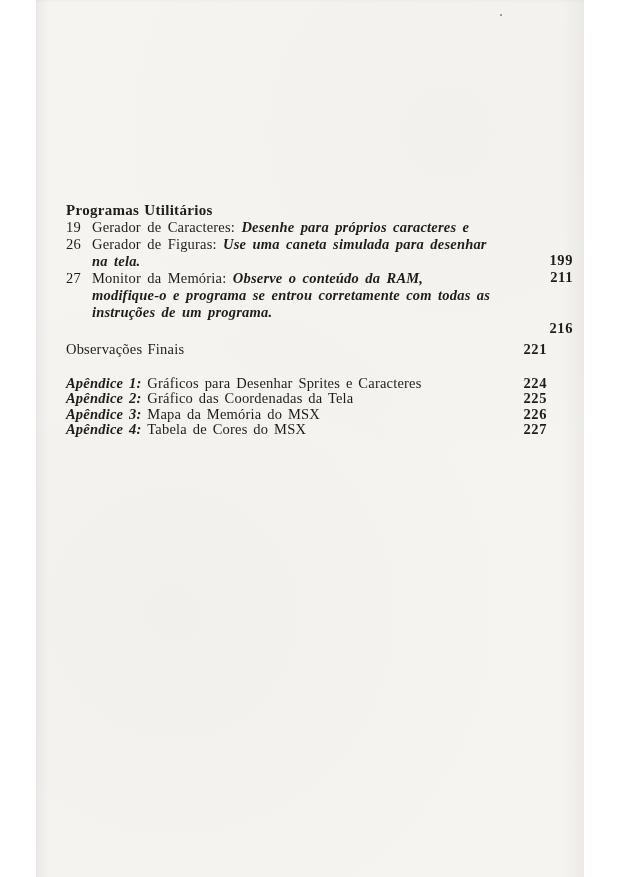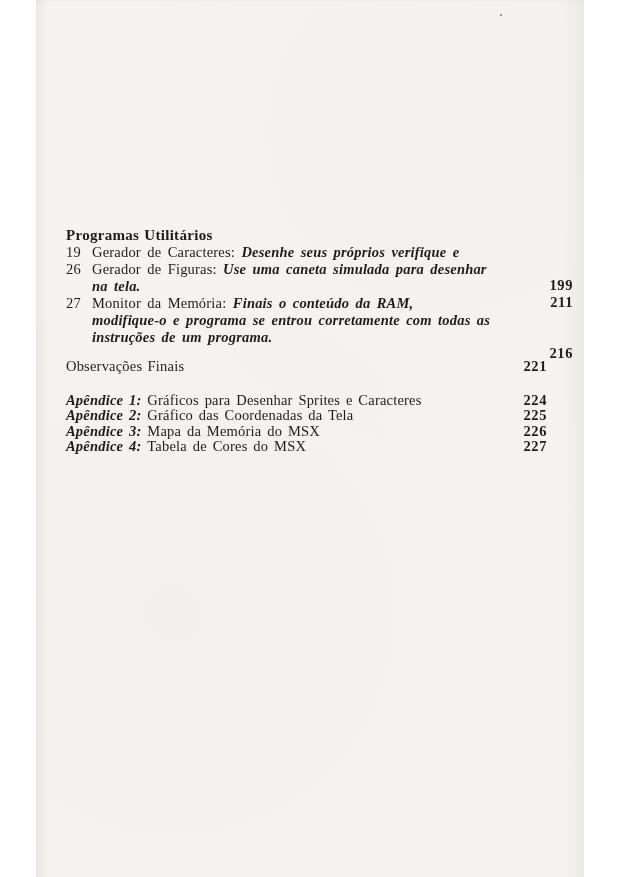--- a/index.html
+++ b/index.html
@@ -48,21 +48,20 @@
     color: #1e1d1b;
     font-size: 14.5px;
     line-height: 17px;
     letter-spacing: 0.2px;
   }
   .section-heading {
     font-weight: bold;
     font-size: 15px;
     letter-spacing: 0.3px;
     word-spacing: 1px;
-    margin-top: 25px;
   }
   .entry {
     position: relative;
     padding-left: 26px;
     word-spacing: 2.5px;
   }
   .entry .num {
     position: absolute;
     left: 0;
     top: 0;
@@ -79,21 +78,21 @@
     position: absolute;
     right: 0;
     top: 0;
     font-weight: bold;
     letter-spacing: 0.6px;
     font-style: normal;
   }
   .entry .pagenum { right: -26px; margin-top: 16px; } 
   .final-notes-row {
     position: relative;
-    margin-top: 12px;
+    margin-top: 20px;
     word-spacing: 1.5px;
   }
   .appendices {
     margin-top: 18px;
   }
   .appendix-list {
     line-height: 15.4px;
   }
   .appendix-item {
     position: relative;
@@ -110,33 +109,33 @@
 
 <div class="stage">
   <div class="paper">
     <div class="content">
 
       <div class="section-heading">Programas Utilitários</div>
 
       <div id="entries">
   <div class="entry">
     <span class="num">19</span>
-  <div class="entry-line"><span>Gerador de Caracteres: </span><span class="desc">Desenhe seus próprios verifique e</span></div>
+  <div class="entry-line"><span>Gerador de Caracteres: </span><span class="desc">Desenhe para próprios caracteres e</span></div>
             <div class="entry-line"><span class="pagenum">199</span></div>
           </div>
 
   <div class="entry">
     <span class="num">26</span>
   <div class="entry-line"><span>Gerador de Figuras: </span><span class="desc">Use uma caneta simulada para desenhar</span></div>
             <div class="entry-line"><span class="desc">na tela.</span><span class="pagenum">211</span></div>
           </div>
 
   <div class="entry">
     <span class="num">27</span>
-  <div class="entry-line"><span>Monitor da Memória: </span><span class="desc">Finais o conteúdo da RAM,</span></div>
+  <div class="entry-line"><span>Monitor da Memória: </span><span class="desc">Observe o conteúdo da RAM,</span></div>
             <div class="entry-line"><span class="desc">modifique-o e programa se entrou corretamente com todas as</span></div>
             <div class="entry-line"><span class="desc">instruções de um programa.</span><span class="pagenum">216</span></div>
           </div>
 </div>
 
       <div class="final-notes-row">
         <span>Observações Finais</span>
         <span class="pagenum">221</span>
       </div>
 

